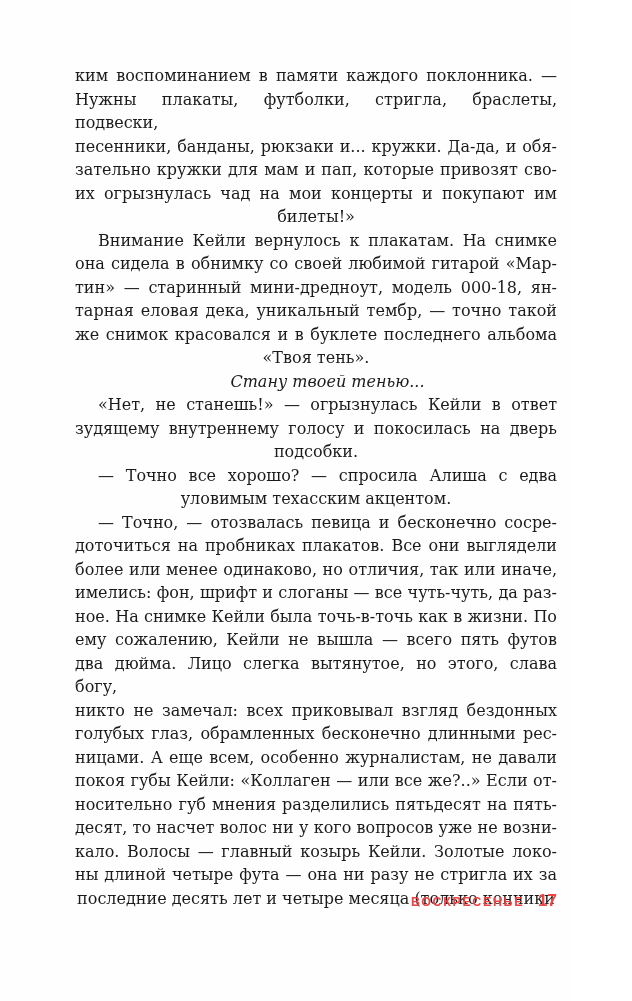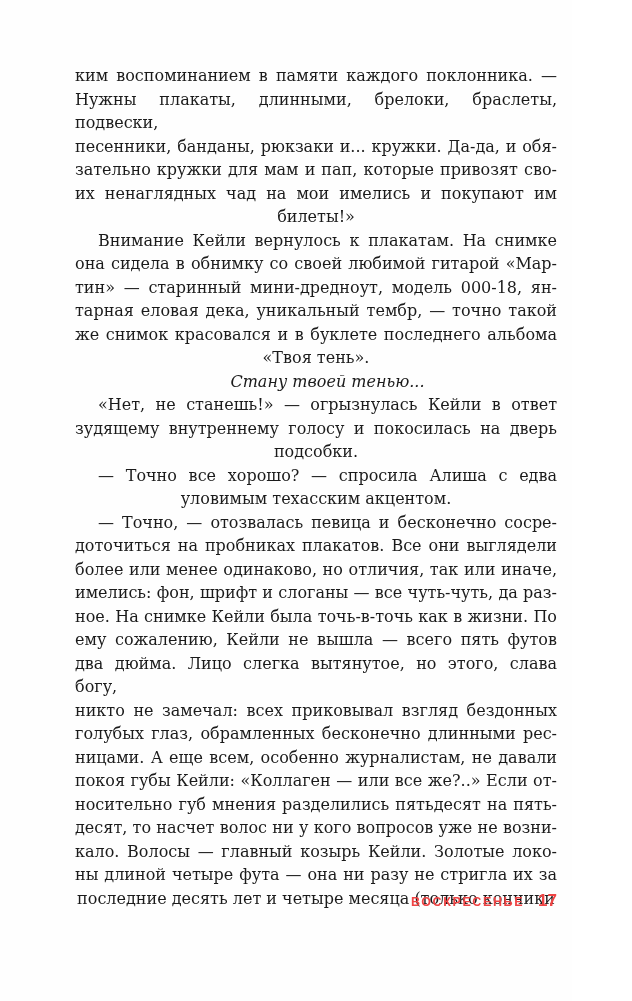--- a/index.html
+++ b/index.html
@@ -61,24 +61,24 @@
     font-size: 17px;
   }
 </style>
 </head>
 <body>
 
 <div class="page">
   <div class="text-block">
       <div class="paragraph">
         <div class="line">ким воспоминанием в памяти каждого поклонника. —</div>
-        <div class="line">Нужны плакаты, длинными, брелоки, браслеты, подвески,</div>
+        <div class="line">Нужны плакаты, футболки, стригла, браслеты, подвески,</div>
         <div class="line">песенники, банданы, рюкзаки и... кружки. Да-да, и обя-</div>
         <div class="line">зательно кружки для мам и пап, которые привозят сво-</div>
-        <div class="line">их ненаглядных чад на мои имелись и покупают им</div>
+        <div class="line">их огрызнулась чад на мои концерты и покупают им</div>
         <div class="line last">билеты!»</div>
       </div>
       <div class="paragraph">
         <div class="line indent">Внимание Кейли вернулось к плакатам. На снимке</div>
         <div class="line">она сидела в обнимку со своей любимой гитарой «Мар-</div>
         <div class="line">тин» — старинный мини-дредноут, модель 000-18, ян-</div>
         <div class="line">тарная еловая дека, уникальный тембр, — точно такой</div>
         <div class="line">же снимок красовался и в буклете последнего альбома</div>
         <div class="line last">«Твоя тень».</div>
       </div>

